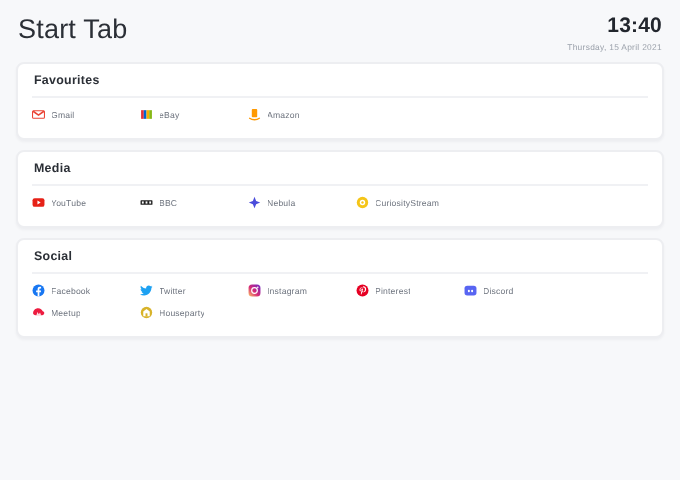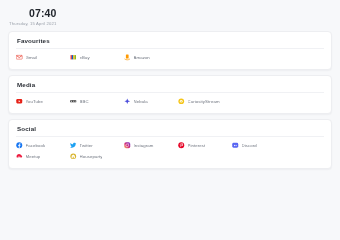--- a/index.html
+++ b/index.html
@@ -119,22 +119,23 @@
     display: block;
   }
   .ic svg { display: block; width: 100%; height: 100%; }
 </style>
 </head>
 <body>
 
 <div class="page">
 
   <div class="header">
+    <h1 class="page-title">Start Tab</h1>
     <div class="clockbox">
-      <div class="clock-time">07:40</div>
+      <div class="clock-time">13:40</div>
       <div class="clock-date">Thursday, 15 April 2021</div>
     </div>
   </div>
 
   <div class="cards">
       <div class="card">
         <div class="card-title">Favourites</div>
         <div class="card-sep"></div>
         <div class="links">
           <div class="link">

